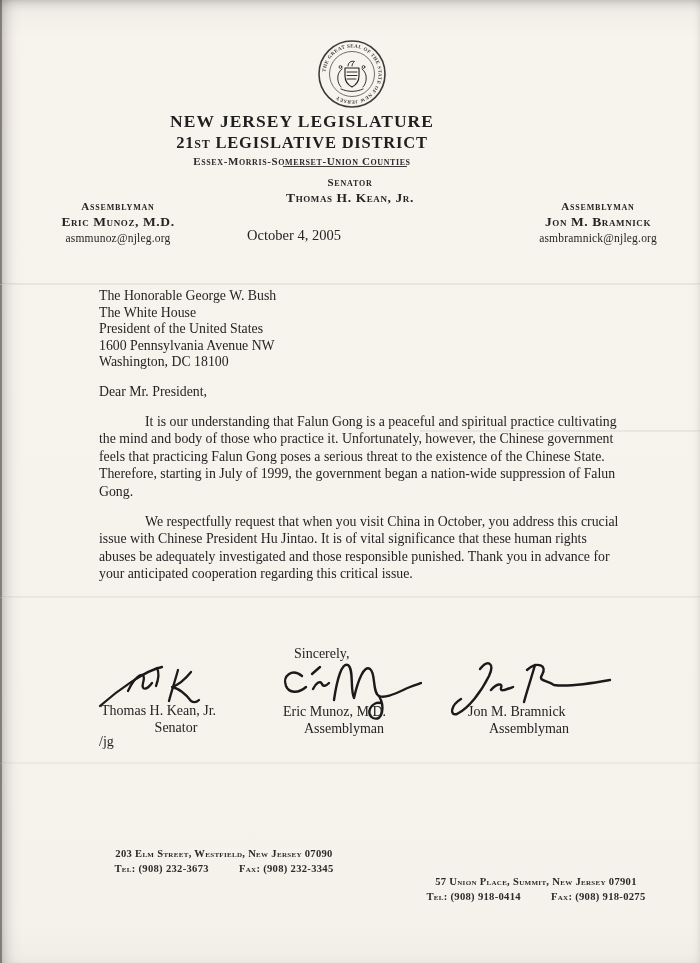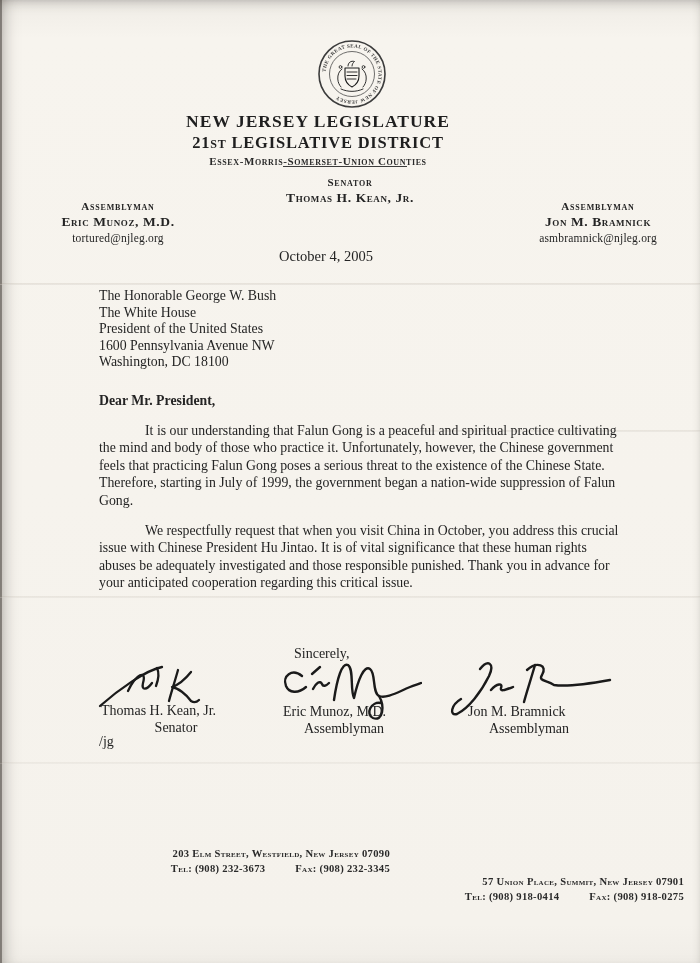--- a/index.html
+++ b/index.html
@@ -12,57 +12,57 @@
     font-family:"Liberation Serif","DejaVu Serif",serif;
     color:#242424;
     overflow:hidden;
   }
   .abs{position:absolute;}
   .sc{font-variant:small-caps;}
   .center{text-align:center;}
 
   
   .seal{left:317px;top:39px;width:70px;height:70px;}
-  .headline{left:16px;top:111px;width:604px;}
+  .headline{left:0;top:111px;width:604px;}
   .hl1{font-size:17.5px;font-weight:600;letter-spacing:1px;color:#1f1f1f;}
   .hl2{font-size:16.5px;font-weight:600;letter-spacing:.8px;color:#1f1f1f;margin-top:1px;}
   .hl3{font-size:11px;font-weight:600;letter-spacing:.6px;color:#2a2a2a;margin-top:2px;}
   .divider{left:283px;top:166px;width:124px;border-top:1.6px solid #3a3a3a;height:0;}
 
   .officer{line-height:1;}
   .officer .role{font-size:11px;font-weight:600;letter-spacing:.8px;}
   .officer .name{font-size:13.5px;font-weight:600;letter-spacing:.6px;margin-top:3px;}
   .officer .email{font-size:11.5px;margin-top:4px;letter-spacing:.2px;}
   .officer-center{left:0;top:177px;width:700px;}
   .officer-left{left:28px;top:201px;width:180px;}
   .officer-right{left:508px;top:201px;width:180px;}
 
-  .date{left:0;top:248px;width:588px;font-size:14.5px;padding-left:32px;}
+  .date{left:0;top:227px;width:588px;font-size:14.5px;}
 
   
   .letter-body{left:99px;top:288px;width:521px;font-size:13.8px;}
   .recipient div{line-height:16.6px;}
-  .salutation{margin-top:21px;line-height:17.6px;font-weight:bold;}
+  .salutation{margin-top:12px;line-height:17.6px;}
   .letter-body p{margin:12px 0 0 0;line-height:17.6px;text-indent:46px;}
 
   .closing{left:294px;top:646px;font-size:14px;}
   .sig{stroke:#1a1a1a;fill:none;stroke-linecap:round;stroke-linejoin:round;}
   .sig-kean{left:98px;top:660px;}
   .sig-munoz{left:280px;top:654px;}
   .sig-bramnick{left:442px;top:657px;}
 
   .signer{font-size:14px;line-height:17px;}
   .signer .title{text-align:center;}
   .signer-1{left:101px;top:702px;width:150px;}
   .signer-2{left:283px;top:703px;width:122px;}
   .signer-3{left:468px;top:703px;width:122px;}
   .initials{left:99px;top:734px;font-size:14px;}
 
   
-  .office{font-size:10.6px;font-weight:600;letter-spacing:.3px;color:#2a2a2a;text-align:right;}
+  .office{font-size:10.6px;font-weight:600;letter-spacing:.3px;color:#2a2a2a;}
   .office .line2{margin-top:4px;}
   .office .tel{margin-right:30px;}
   .office-left{left:58px;top:848px;width:332px;}
   .office-right{left:388px;top:876px;width:296px;}
 
   
   .crease{position:absolute;height:2px;pointer-events:none;}
   .crease-full{left:0;right:0;background:linear-gradient(180deg,rgba(150,138,122,0),rgba(150,138,122,.32),rgba(255,255,255,.45));}
   .crease-1{top:283px;}
   .crease-2{top:430px;left:420px;right:0;background:linear-gradient(180deg,rgba(150,138,122,0),rgba(150,138,122,.28),rgba(255,255,255,.4));}
@@ -110,21 +110,21 @@
   </div>
   <div class="abs divider"></div>
 
   <div class="abs officer officer-center center">
     <div class="role sc">Senator</div>
     <div class="name sc">Thomas H. Kean, Jr.</div>
   </div>
   <div class="abs officer officer-left center">
     <div class="role sc">Assemblyman</div>
     <div class="name sc">Eric Munoz, M.D.</div>
-    <div class="email">tortured@njleg.org</div>
+    <div class="email">asmmunoz@njleg.org</div>
   </div>
   <div class="abs officer officer-right center">
     <div class="role sc">Assemblyman</div>
     <div class="name sc">Jon M. Bramnick</div>
     <div class="email">asmbramnick@njleg.org</div>
   </div>
 
   <div class="abs date center">October 4, 2005</div>
 
   <div class="abs letter-body">

